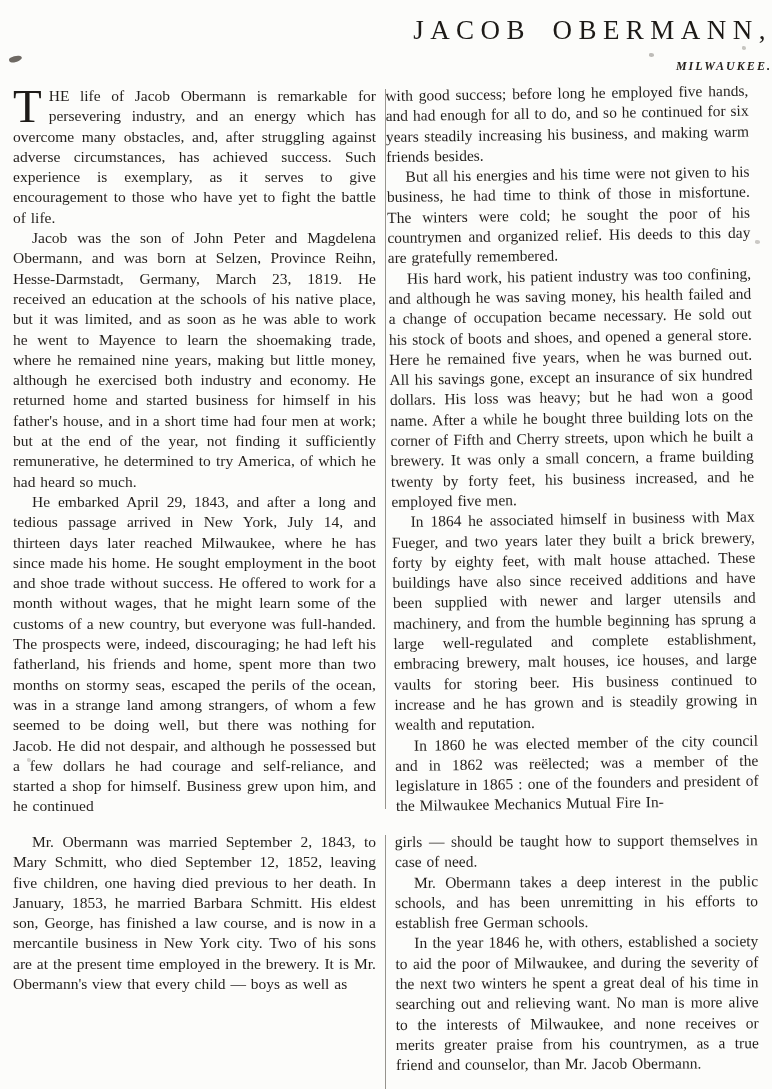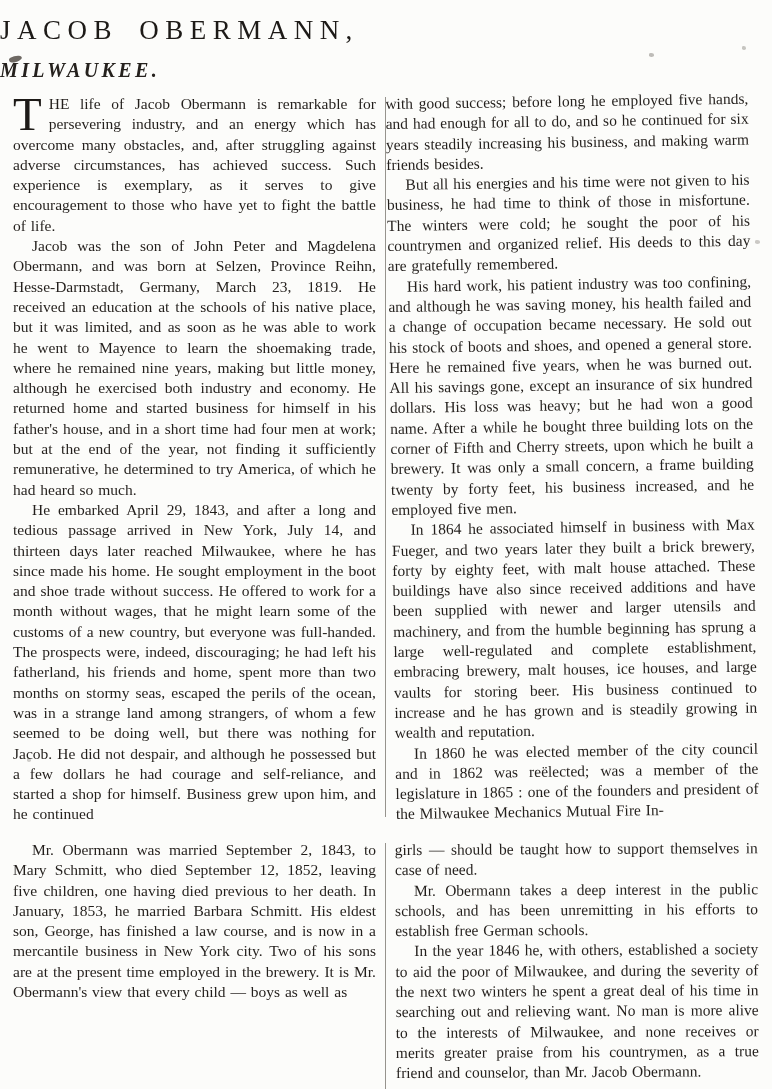--- a/index.html
+++ b/index.html
@@ -11,34 +11,34 @@
     position: relative;
     width: 772px;
     height: 1089px;
     overflow: hidden;
     background: #fcfcfa;
     color: #231f1c;
     font-family: "Liberation Serif", "DejaVu Serif", serif;
     box-sizing: border-box;
   }
   header.masthead {
-    text-align: left;
+    text-align: right;
     padding-top: 15px;
   }
   h1.title {
     margin: 0;
     font-size: 27px;
     font-weight: 400;
     letter-spacing: 0.24em;
     word-spacing: 0.30em;
     color: #1d1a17;
   }
   h2.subtitle {
     margin: 13px 0 0 0;
-    font-size: 20px;
+    font-size: 12px;
     font-style: italic;
     font-weight: 700;
     letter-spacing: 0.17em;
     color: #25211d;
   }
   .section {
     display: flex;
     align-items: stretch;
     padding: 0 13px;
     box-sizing: border-box;

